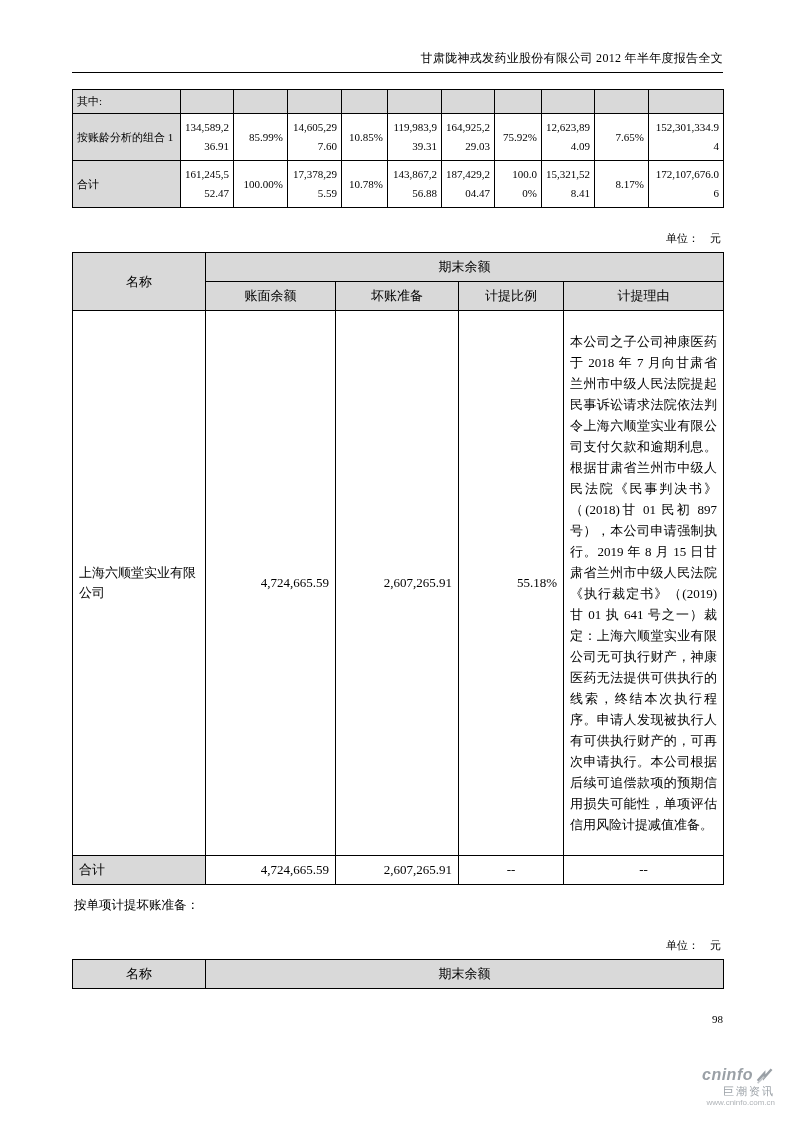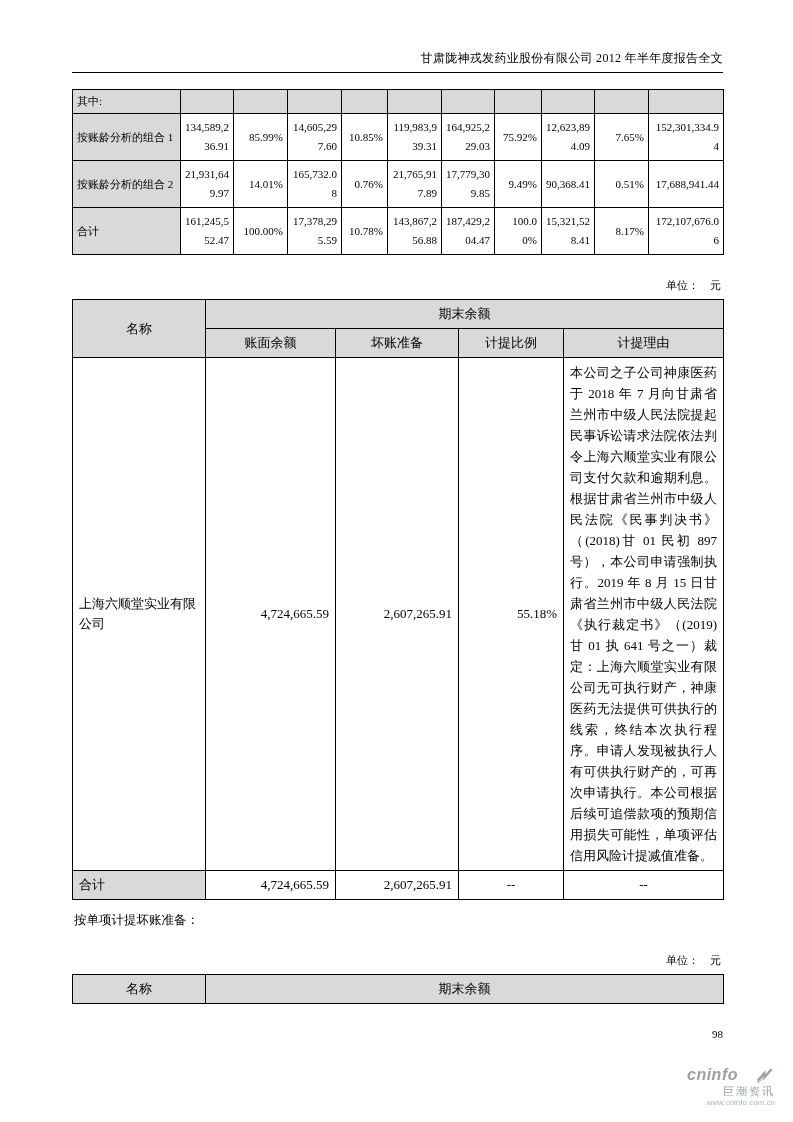--- a/index.html
+++ b/index.html
@@ -42,21 +42,21 @@
   .unit { font-size:11px; text-align:right; margin:20px 2px 4px 0; line-height:20px; }
   
   .t2 { font-size:13px; }
   .t2 th { line-height:20px; padding:4px 5px; }
   .t2 td { line-height:20px; padding:4px 6px; }
   .t2 .reason {
     vertical-align:top;
     text-align:justify;
     font-size:13px;
     line-height:21px;
-    padding:4px 6px;
+    padding:20px 6px;
     margin-top:28px;
   }
   
   .t3 { font-size:13px; }
   .t3 th { line-height:20px; padding:4px 5px; }
   
   .page-number {
     text-align:right;
     font-size:11px;
     margin-top:24px;
@@ -64,21 +64,21 @@
   
   .cninfo {
     position:absolute;
     right:18px; bottom:14px;
     width:110px;
     text-align:right;
     color:#8e9398;
     font-family:"Liberation Sans","DejaVu Sans",sans-serif;
     line-height:1.1;
   }
-  .cninfo-top { display:flex; align-items:center; justify-content:flex-end; gap:17px; }
+  .cninfo-top { display:flex; align-items:center; justify-content:flex-end; gap:2px; }
   .cninfo-brand {
     font-size:16px;
     font-weight:bold;
     font-style:italic;
     letter-spacing:.5px;
     color:#9aa0a6;
   }
   .cninfo-icon { width:20px; height:18px; }
   .cninfo-cn { font-size:11px; color:#9aa0a6; letter-spacing:2px; margin-top:1px; }
   .cninfo-url { font-size:8px; color:#b0b4b8; margin-top:2px; }
@@ -125,33 +125,20 @@
         <td class="num">14,605,297.60</td>
         <td class="num">10.85%</td>
         <td class="num">119,983,939.31</td>
         <td class="num">164,925,229.03</td>
         <td class="num">75.92%</td>
         <td class="num">12,623,894.09</td>
         <td class="num">7.65%</td>
         <td class="num">152,301,334.94</td>
       </tr>
       <tr>
-        <td class="gray left lbl">按账龄分析的组合 2</td>
-        <td class="num">21,931,649.97</td>
-        <td class="num">14.01%</td>
-        <td class="num">165,732.08</td>
-        <td class="num">0.76%</td>
-        <td class="num">21,765,917.89</td>
-        <td class="num">17,779,309.85</td>
-        <td class="num">9.49%</td>
-        <td class="num">90,368.41</td>
-        <td class="num">0.51%</td>
-        <td class="num">17,688,941.44</td>
-      </tr>
-      <tr>
         <td class="gray left lbl">合计</td>
         <td class="num">161,245,552.47</td>
         <td class="num">100.00%</td>
         <td class="num">17,378,295.59</td>
         <td class="num">10.78%</td>
         <td class="num">143,867,256.88</td>
         <td class="num">187,429,204.47</td>
         <td class="num">100.00%</td>
         <td class="num">15,321,528.41</td>
         <td class="num">8.17%</td>

